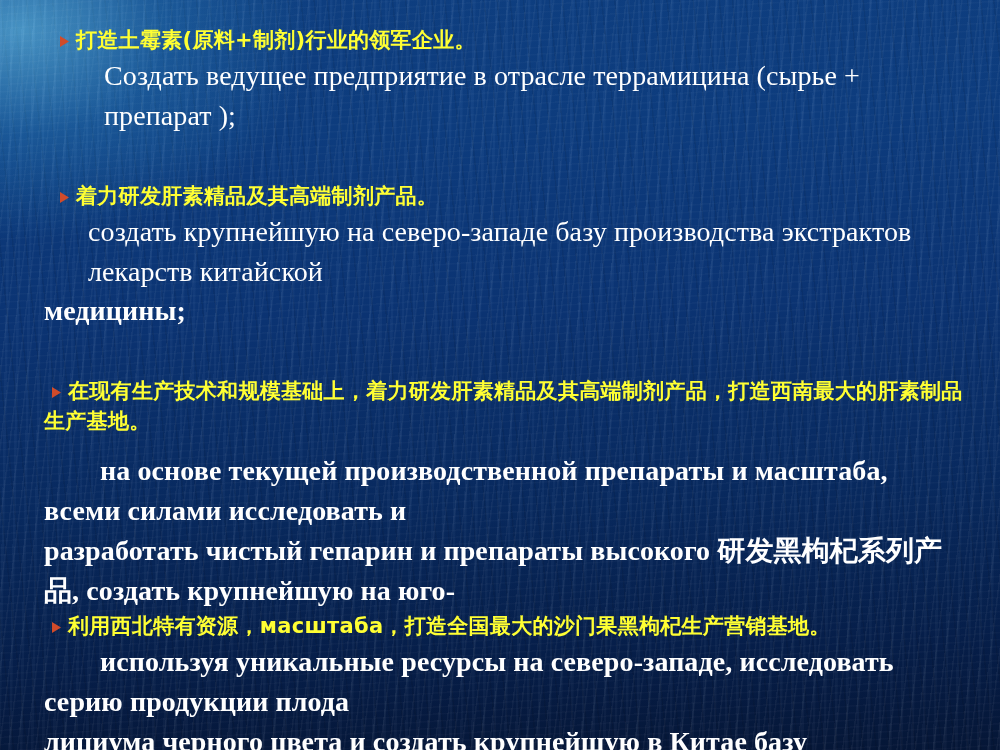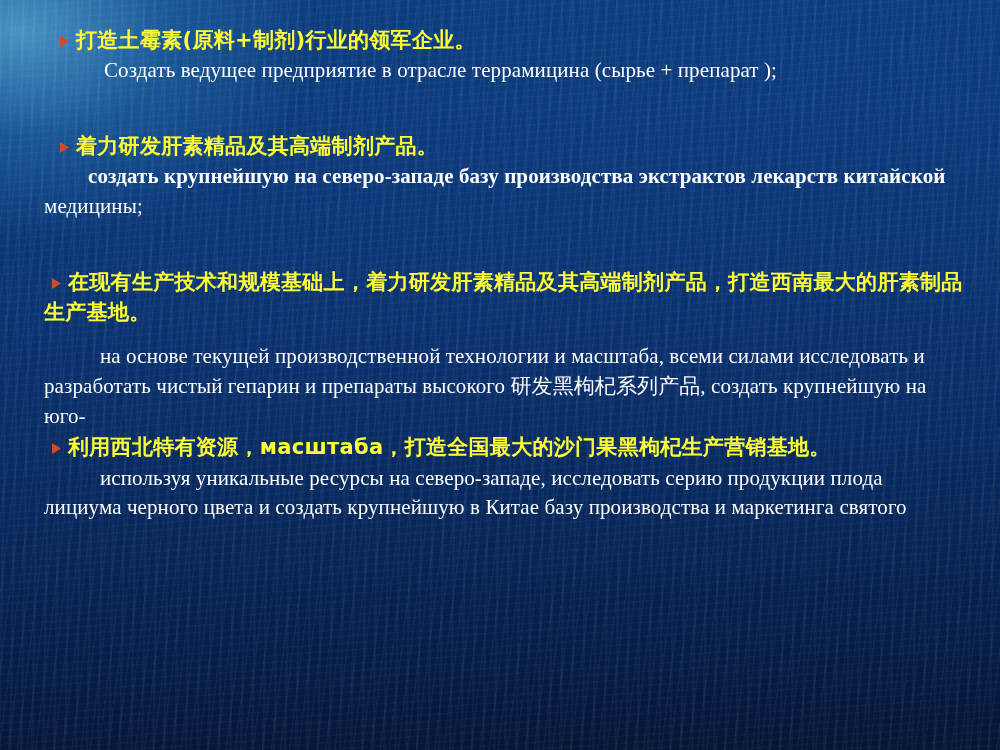--- a/index.html
+++ b/index.html
@@ -56,28 +56,28 @@
   .cn {
     font-family: "DejaVu Sans", "Liberation Sans", sans-serif;
     font-weight: bold;
     font-size: 21px;
     line-height: 1.34;
     color: #ffff33;
     letter-spacing: 0.3px;
   }
   .ru {
     font-family: "Liberation Serif", "DejaVu Serif", serif;
-    font-size: 21px;
+    font-size: 28px;
     line-height: 1.42;
     color: #ffffff;
     letter-spacing: 0.1px;
   }
   .indent-1 { padding-left: 82px; }
-  .indent-2 { padding-left: 66px; font-weight: bold; }
-  .indent-3 { padding-left: 22px; }
+  .indent-2 { padding-left: 66px; }
+  .indent-3 { padding-left: 22px; font-weight: bold; }
   .hang2 { text-indent: 56px; }
   .gap-sm { height: 16px; }
   .gap-lg { height: 44px; }
 </style>
 </head>
 <body>
 
 <div class="slide">
   <div class="content">
 
@@ -114,21 +114,21 @@
       <div class="bullet-line">
         <span class="bullet-marker" style="margin-left:30px;">
           <svg width="10" height="11" viewBox="0 0 10 11">
               <polygon points="0,0 9,5.5 0,11" fill="#d14b2a"></polygon>
             </svg>
         </span>
         <span class="cn">在现有生产技术和规模基础上，着力研发肝素精品及其高端制剂产品，打造西南最大的肝素制品</span>
       </div>
       <div class="cn indent-3" style="padding-left:22px;">生产基地。</div>
       <div class="gap-sm"></div>
-      <div class="ru indent-3 hang2">на основе текущей производственной технологии и масштаба, всеми силами исследовать и</div>
+      <div class="ru indent-3 hang2">на основе текущей производственной препараты и масштаба, всеми силами исследовать и</div>
       <div class="ru indent-3">разработать  чистый гепарин и препараты высокого 研发黑枸杞系列产品, создать крупнейшую на юго-</div>
     </div>
 
     <div class="block">
       <div class="bullet-line">
         <span class="bullet-marker" style="margin-left:30px;">
           <svg width="10" height="11" viewBox="0 0 10 11">
               <polygon points="0,0 9,5.5 0,11" fill="#d14b2a"></polygon>
             </svg>
         </span>

